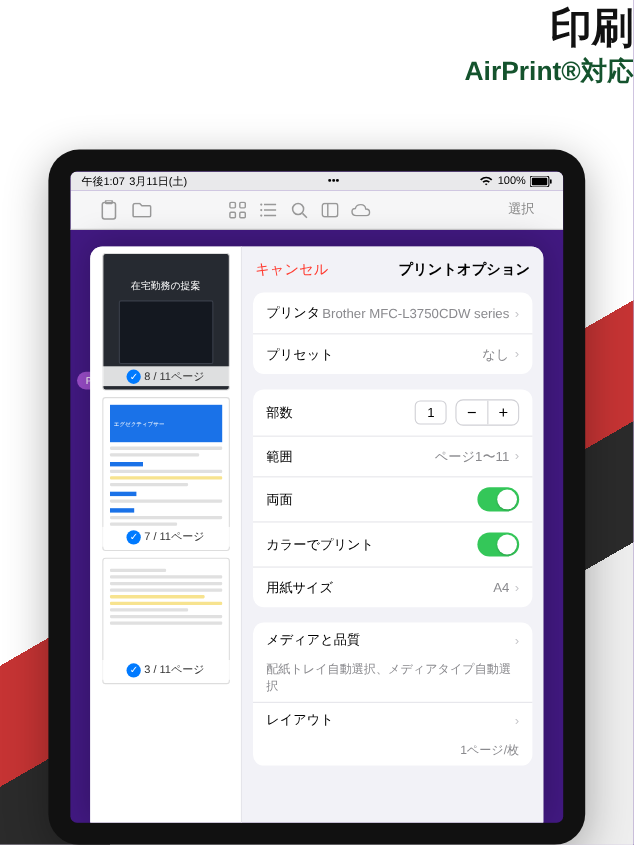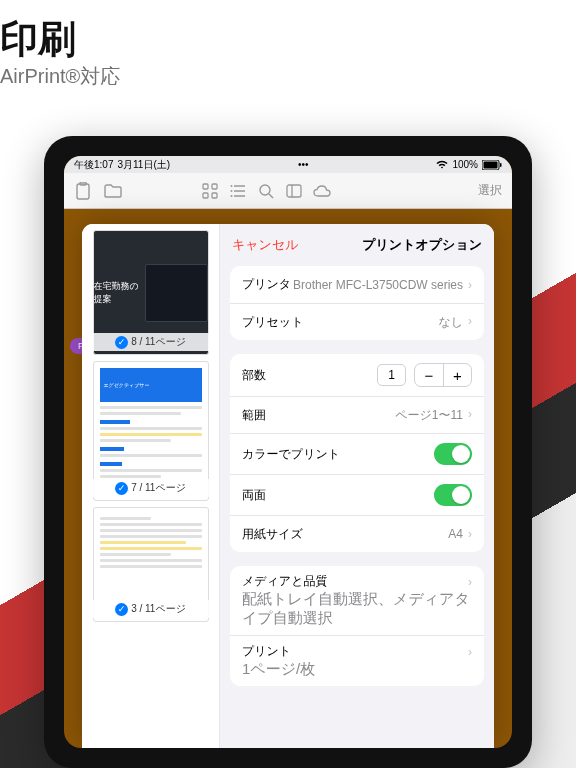--- a/index.html
+++ b/index.html
@@ -1,34 +1,34 @@
 <!DOCTYPE html>
 <html><head>
 <meta charset="utf-8">
 <style>
 *{margin:0;padding:0;box-sizing:border-box;font-family:-apple-system,"Helvetica Neue",sans-serif;-webkit-font-smoothing:antialiased}
 body{width:576px;height:768px;background:#fff;overflow:hidden;position:relative}
 .promo-bg{position:absolute;inset:0;background:linear-gradient(150deg,#fff 0%,#fff 55%,#c63434 55%,#c63434 65%,#2b2b2b 65%,#2b2b2b 75%,#eee 75%)}
-.promo-title{position:relative;text-align:left;padding-top:14px}
+.promo-title{position:relative;text-align:right;}
 .promo-title h1{font-size:38px;font-weight:700;color:#111}
-.promo-title h2{font-size:20px;font-weight:400;color:#737373;margin-top:-2px}
+.promo-title h2{font-size:24px;font-weight:700;color:#14532d;margin-top:-2px}
 .ipad{position:absolute;left:50%;top:136px;transform:translateX(-50%);width:488px;height:632px;background:#111;border-radius:28px;padding:20px;box-shadow:0 10px 40px rgba(0,0,0,.3)}
-.screen{width:100%;height:100%;background:#a16207;border-radius:17px;overflow:hidden;position:relative}
+.screen{width:100%;height:100%;background:#4c1d95;border-radius:6px;overflow:hidden;position:relative}
 .status-bar{height:17px;display:flex;align-items:center;justify-content:space-between;padding:0 10px;font-size:10px;color:#000;background:#e9e9eb}
 .status-left,.status-right{display:flex;align-items:center;gap:4px}
-.toolbar{height:36px;background:#f6f6f7;border-bottom:.5px solid #ccc;display:flex;align-items:center;padding:0 10px;gap:12px}
+.toolbar{height:36px;background:#f6f6f7;border-bottom:.5px solid #ccc;display:flex;align-items:center;padding:0 26px;gap:12px}
 .toolbar .tb-icon{width:18px;height:18px;color:#888;display:flex;align-items:center;justify-content:center}
 .tb-center{display:flex;gap:10px;margin:0 auto}
 .tb-right{margin-left:auto;font-size:12px;color:#888}
 .modal-dim{position:absolute;inset:0;top:53px;background:rgba(0,0,0,.12)}
 .sheet{position:absolute;left:18px;right:18px;top:68px;bottom:0;display:flex;border-radius:11px 11px 0 0;overflow:hidden;box-shadow:0 -2px 30px rgba(0,0,0,.25);background:#f2f2f7}
 .preview-col{width:138px;background:#fff;overflow:hidden;border-right:.5px solid #e5e5ea}
 .thumb{margin:6px auto 0;width:116px;position:relative}
 .thumb-img{width:100%;background:#fff;border:.5px solid #ddd;border-radius:3px}
-.thumb-img.dark{height:125px;background:#262a31;display:flex;align-items:center;justify-content:center;color:#fff;font-size:9px;gap:6px}
+.thumb-img.dark{height:125px;background:#262a31;display:flex;flex-direction:column;align-items:center;justify-content:center;color:#fff;font-size:9px;gap:6px}
 .thumb-img.dark .monitor{width:86px;height:58px;background:#141820;border-radius:2px;border:1px solid #3a3f4a;position:relative}
 .thumb-img.doc{height:140px;padding:6px}
 .doc-bluebar{height:34px;background:#1a72e8;margin-bottom:4px;display:flex;align-items:center;padding:0 4px;color:#fff;font-size:5px}
 .doc-line{height:3px;background:#e0e0e0;margin:3px 0;border-radius:1px}
 .doc-head{height:4px;background:#1a72e8;width:30%;margin:5px 0 3px}
 .doc-line.y{background:#f7e38f}
 .thumb-img.doc2{height:115px;padding:6px}
 .thumb-badge{position:absolute;bottom:4px;left:0;right:0;text-align:center;font-size:10px;color:#333;background:rgba(255,255,255,.85);padding:2px 0}
 .check{display:inline-flex;width:13px;height:13px;background:#007aff;border-radius:50%;color:#fff;font-size:9px;align-items:center;justify-content:center;margin-right:3px;vertical-align:middle}
 .options-col{flex:1;background:#f2f2f7;display:flex;flex-direction:column}
@@ -41,22 +41,22 @@
 .row .label{color:#000}
 .row .value{color:#8a8a8e;display:flex;gap:5px}
 .chev{color:#c5c5c9;font-size:12px}
 .stepper{display:flex;align-items:center}
 .stepper .num{border:.5px solid #d0d0d5;border-radius:5px;padding:3px 10px;font-size:12px;margin-right:8px;background:#fff}
 .stepper .seg{display:flex;border:.5px solid #d0d0d5;border-radius:7px;overflow:hidden}
 .stepper .seg span{width:28px;height:22px;display:flex;align-items:center;justify-content:center;color:#000;font-size:15px}
 .stepper .seg span+span{border-left:.5px solid #d0d0d5}
 .toggle{width:38px;height:22px;background:#34c759;border-radius:11px;position:relative}
 .toggle::after{content:"";position:absolute;right:2px;top:2px;width:18px;height:18px;background:#fff;border-radius:50%;box-shadow:0 1px 2px rgba(0,0,0,.2)}
-.row.sub{flex-direction:column;align-items:flex-start;gap:0;padding:7px 12px}
-.row.sub .sublabel{font-size:15px;color:#8a8a8e}
+.row.sub{flex-direction:column;align-items:flex-end;gap:11px;padding:7px 12px}
+.row.sub .sublabel{font-size:11px;color:#8a8a8e}
 .row.sub .top{display:flex;width:100%;justify-content:space-between;align-items:center}
 .pdf-badge{position:absolute;left:6px;top:182px;background:#9b4dca;color:#fff;font-size:9px;padding:3px 8px;border-radius:10px}
 svg{display:block}
 </style>
 </head>
 <body>
 
 <div class="promo-bg"></div>
 <div class="promo-title">
   <h1>印刷</h1>
@@ -220,25 +220,25 @@
             </div>
           </div>
           <div class="row">
             <span class="label">範囲</span>
             <span class="value">
                 <span>ページ1〜11</span>
                 <span class="chev">›</span>
               </span>
           </div>
           <div class="row">
+            <span class="label">両面</span>
+            <div class="toggle"></div>
+          </div>
+          <div class="row">
             <span class="label">カラーでプリント</span>
-            <div class="toggle"></div>
-          </div>
-          <div class="row">
-            <span class="label">両面</span>
             <div class="toggle"></div>
           </div>
           <div class="row">
             <span class="label">用紙サイズ</span>
             <span class="value">
                 <span>A4</span>
                 <span class="chev">›</span>
               </span>
           </div>
         </div>
@@ -246,21 +246,21 @@
         <div class="group">
           <div class="row sub">
             <div class="top">
                 <span class="label">メディアと品質</span>
                 <span class="chev">›</span>
               </div>
             <span class="sublabel">配紙トレイ自動選択、メディアタイプ自動選択</span>
           </div>
           <div class="row sub">
             <div class="top">
-                <span class="label">プリント</span>
+                <span class="label">レイアウト</span>
                 <span class="chev">›</span>
               </div>
             <span class="sublabel">1ページ/枚</span>
           </div>
         </div>
       </div>
     </div>
   </div>
 </div>
 

